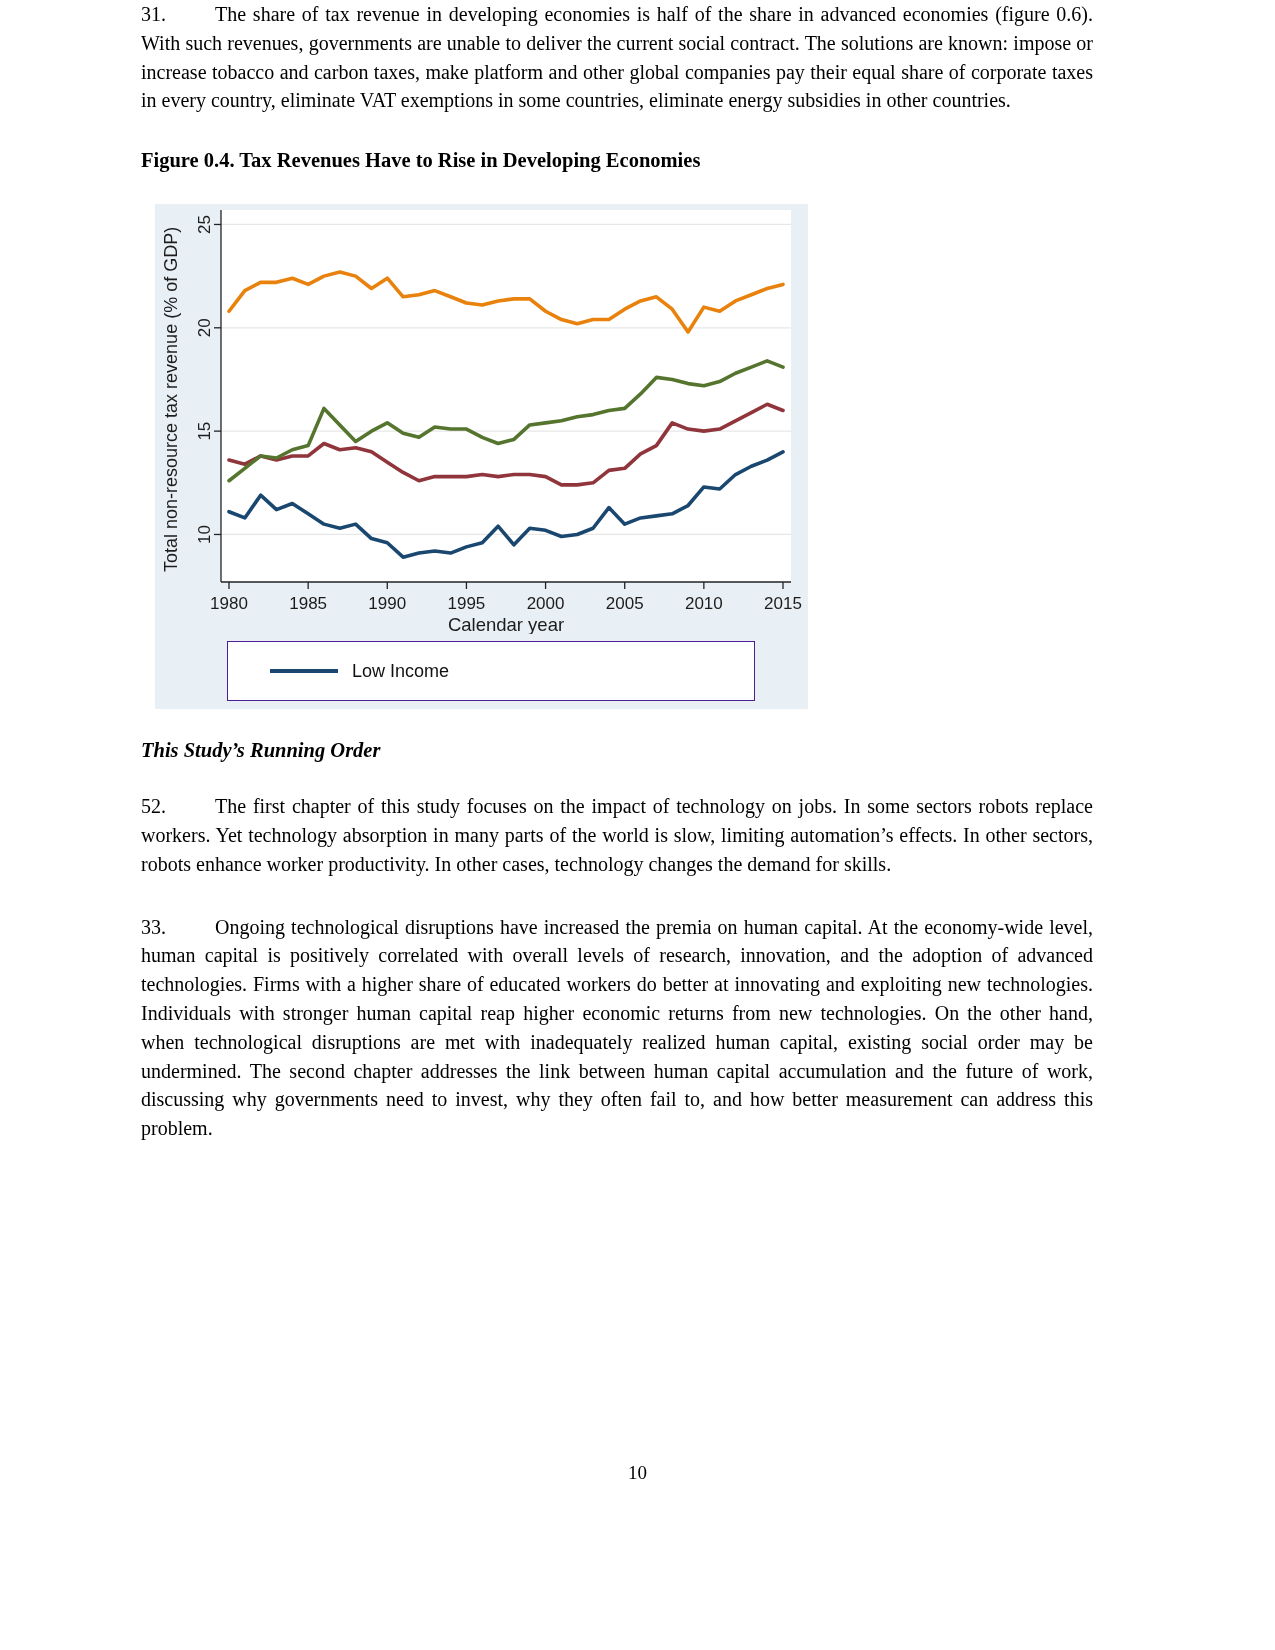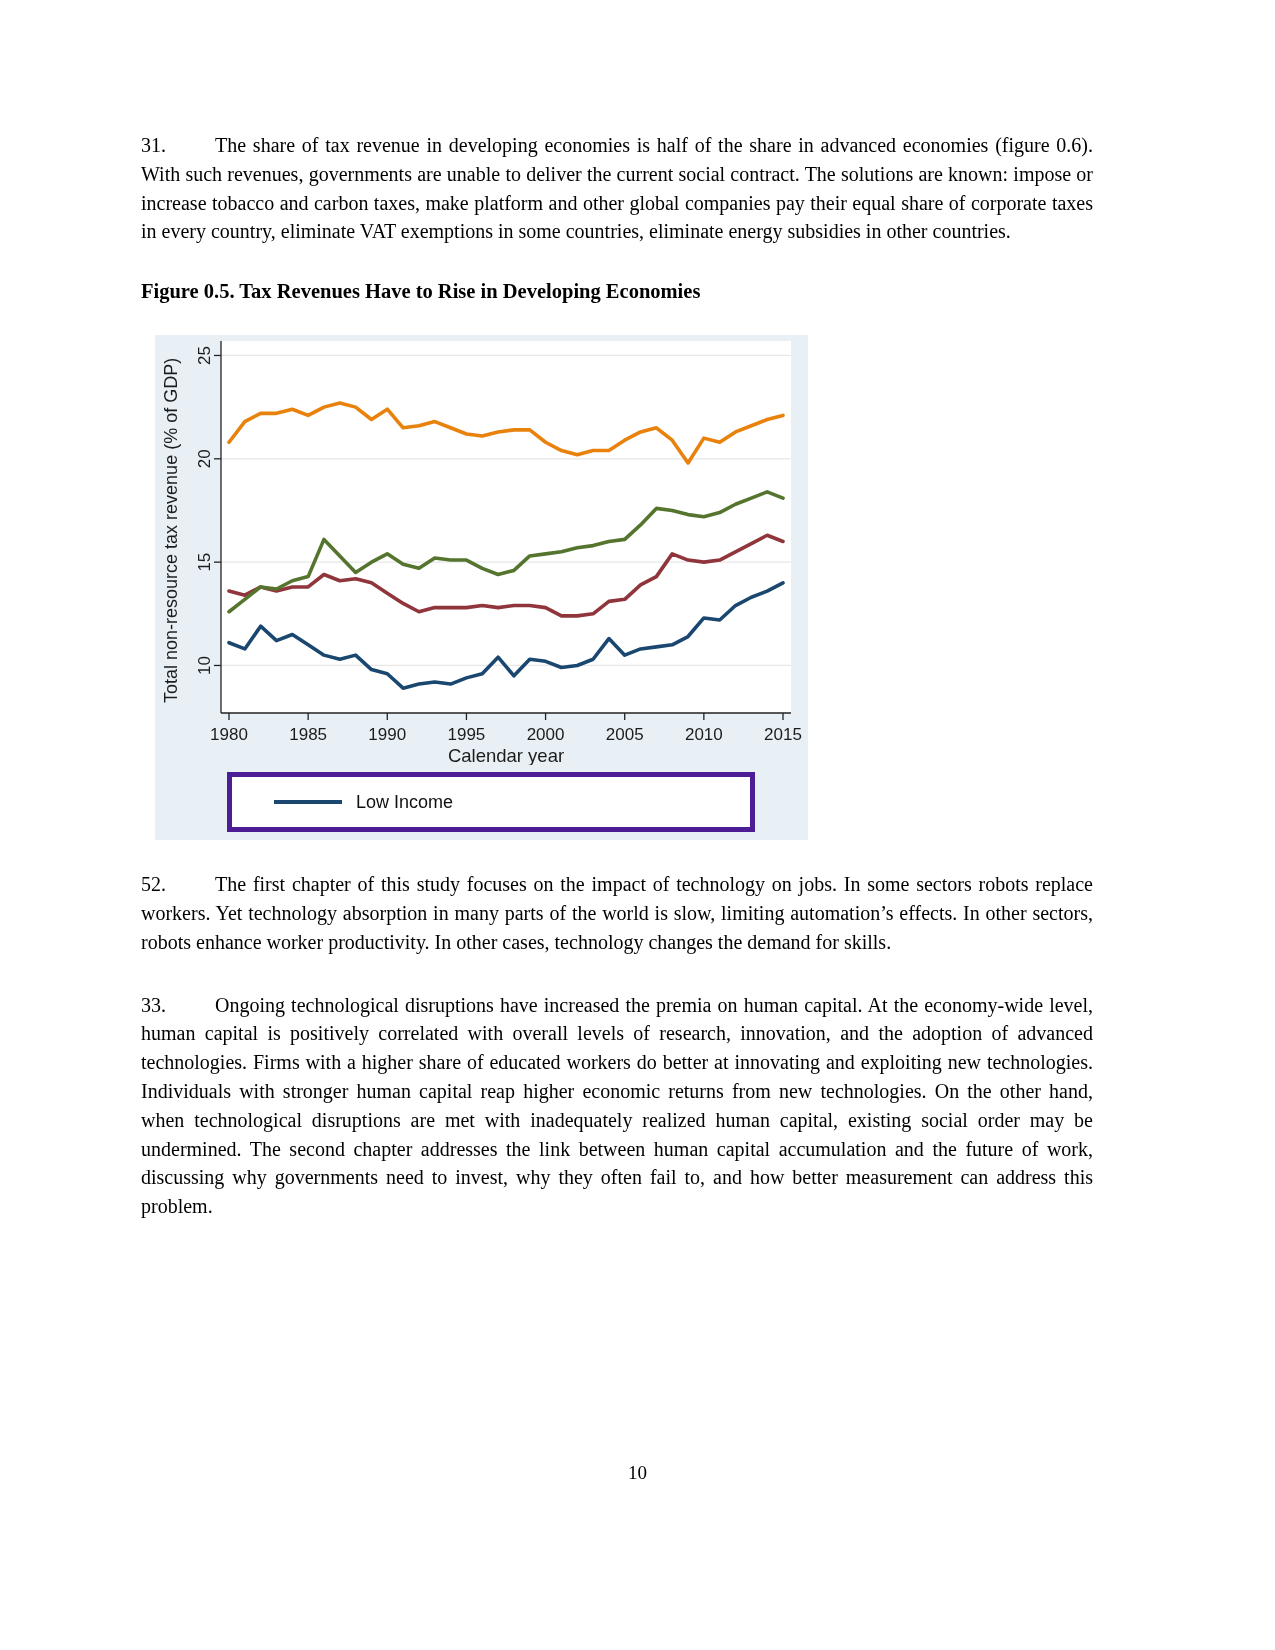--- a/index.html
+++ b/index.html
@@ -3,21 +3,20 @@
 <meta charset="utf-8">
 <style>
   html,body{margin:0;padding:0;background:#ffffff;}
   .page{
     position:relative;
     width:1275px;height:1650px;
     background:#ffffff;
     font-family:"Liberation Serif", serif;
     color:#000;
     box-sizing:border-box;
-    padding-top:131px;
     overflow:hidden;
   }
   .content{margin-left:141px;width:952px;}
   p.para{
     font-size:20px;line-height:1.44;text-align:justify;
     margin:0 0 34px 0;width:952px;
   }
   .pnum{display:inline-block;width:74px;}
   .figtitle{
     font-size:20.5px;font-weight:bold;margin:0 0 32px 0;
@@ -29,21 +28,21 @@
   .ytitle{
     position:absolute;left:6px;top:0px;height:390px;
     display:flex;align-items:center;justify-content:center;
     writing-mode:vertical-rl;transform:rotate(180deg);
     font-family:"Liberation Sans", sans-serif;font-size:18px;color:#1c1c1c;
   }
   .chartwrap{position:absolute;left:26px;top:0;}
   .figure svg text{font-family:"Liberation Sans", sans-serif;fill:#1c1c1c;}
   .legendbox{
     position:absolute;left:72px;top:437px;width:528px;height:60px;
-    background:#ffffff;border:5px solid #4c1d95;
+    background:#ffffff;border:1px solid #4c1d95;
     display:grid;grid-template-columns:1fr 1fr;
     align-content:center;row-gap:4px;box-sizing:border-box;
     font-family:"Liberation Sans", sans-serif;font-size:18px;color:#111;
   }
   .lgitem{display:flex;align-items:center;gap:14px;padding-left:42px;}
   .lgline{display:inline-block;width:68px;height:4px;}
   .source{font-size:17px;margin:0 0 33px 0;}
   .running{
     font-size:20.5px;font-weight:bold;font-style:italic;margin:0 0 30px 0;
   }
@@ -53,21 +52,21 @@
   }
 </style>
 </head>
 <body>
 
 <div class="page">
   <div class="content">
 
     <p class="para"><span class="pnum">31.</span><span>The share of tax revenue in developing economies is half of the share in advanced economies (figure 0.6). With such revenues, governments are unable to deliver the current social contract. The solutions are known: impose or increase tobacco and carbon taxes, make platform and other global companies pay their equal share of corporate taxes in every country, eliminate VAT exemptions in some countries, eliminate energy subsidies in other countries.</span></p>
 
-    <div class="figtitle">Figure 0.5. Tax Revenues Have to Rise in Developing Economies</div>
+    <div class="figtitle">Figure 0.4. Tax Revenues Have to Rise in Developing Economies</div>
 
     <div class="figure">
       <div class="ytitle">Total non-resource tax revenue (% of GDP)</div>
       <div class="chartwrap" id="chartwrap"><svg width="622" height="430">
             <rect x="40" y="6" width="570" height="372" fill="#ffffff"></rect>
             <line x1="40" y1="330.46666666666664" x2="610" y2="330.46666666666664" stroke="#e7e7e7" stroke-width="1.2"></line>
             <line x1="40" y1="227.13333333333333" x2="610" y2="227.13333333333333" stroke="#e7e7e7" stroke-width="1.2"></line>
             <line x1="40" y1="123.79999999999998" x2="610" y2="123.79999999999998" stroke="#e7e7e7" stroke-width="1.2"></line>
             <line x1="40" y1="20.466666666666654" x2="610" y2="20.466666666666654" stroke="#e7e7e7" stroke-width="1.2"></line>
             <line x1="40" y1="6" x2="40" y2="378" stroke="#222222" stroke-width="1.3"></line>
@@ -104,20 +103,21 @@
           </svg></div>
       <div class="legendbox" id="legendbox">
           <div class="lgitem">
             <span class="lgline" style="background: rgb(26, 71, 111);"></span>
             <span>Low Income</span>
           </div>
         </div>
     </div>
 
 
+    <div class="running">This Study’s Running Order</div>
 
     <p class="para"><span class="pnum">52.</span><span>The first chapter of this study focuses on the impact of technology on jobs. In some sectors robots replace workers. Yet technology absorption in many parts of the world is slow, limiting automation’s effects. In other sectors, robots enhance worker productivity. In other cases, technology changes the demand for skills.</span></p>
 
     <p class="para"><span class="pnum">33.</span><span>Ongoing technological disruptions have increased the premia on human capital. At the economy-wide level, human capital is positively correlated with overall levels of research, innovation, and the adoption of advanced technologies. Firms with a higher share of educated workers do better at innovating and exploiting new technologies. Individuals with stronger human capital reap higher economic returns from new technologies. On the other hand, when technological disruptions are met with inadequately realized human capital, existing social order may be undermined. The second chapter addresses the link between human capital accumulation and the future of work, discussing why governments need to invest, why they often fail to, and how better measurement can address this problem.</span></p>
 
   </div>
   <div class="pageno">10</div>
 </div>
 
 </body></html>

